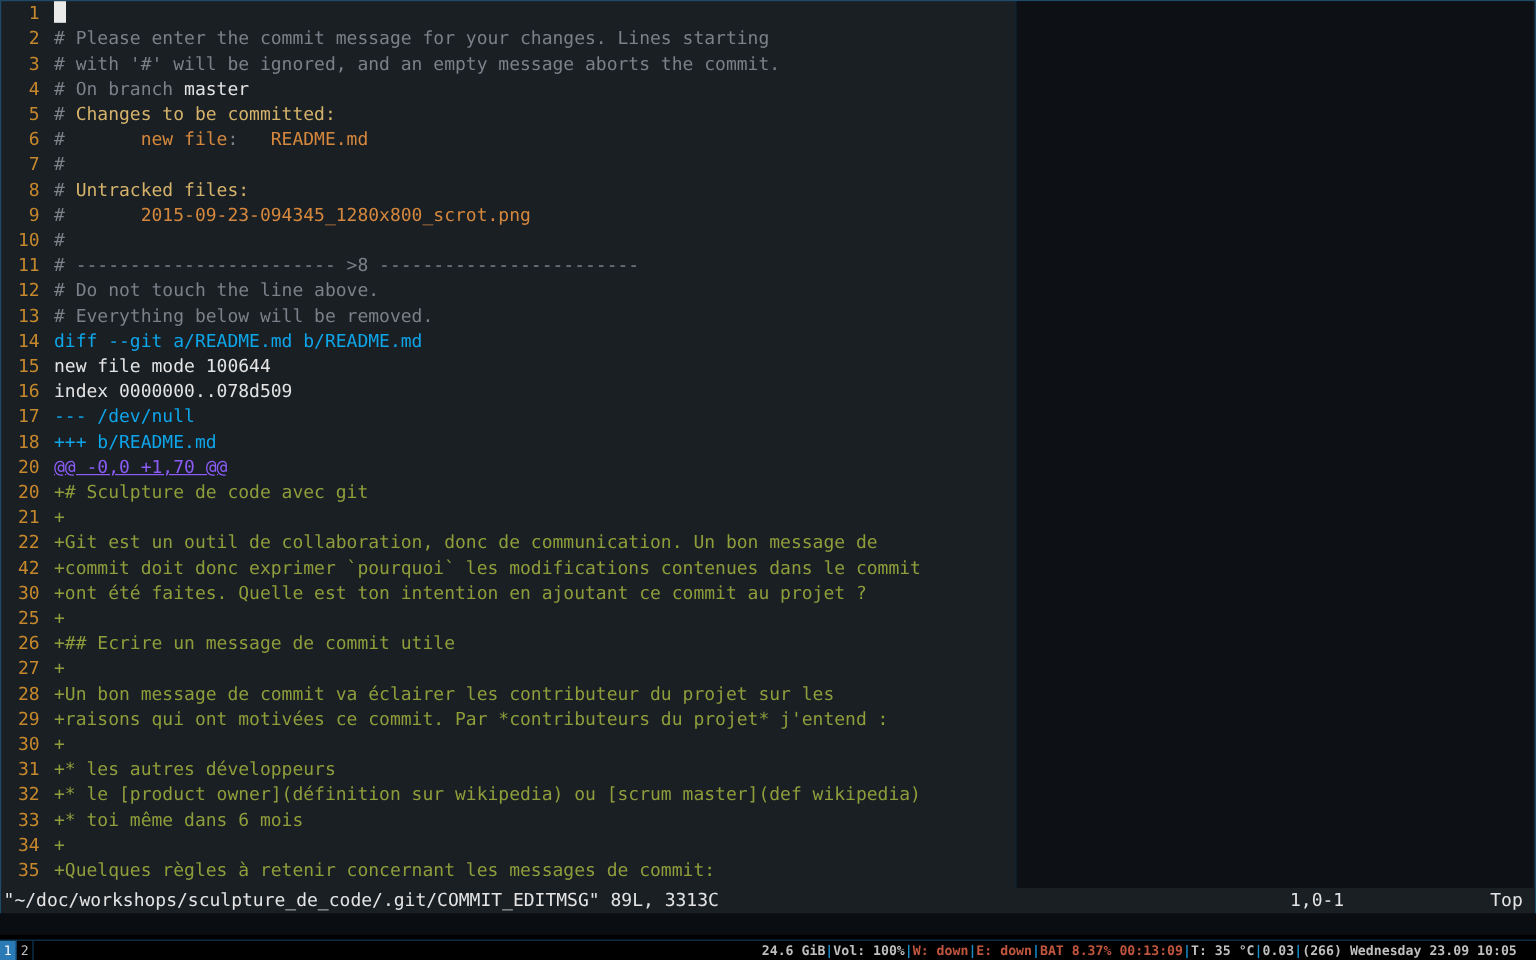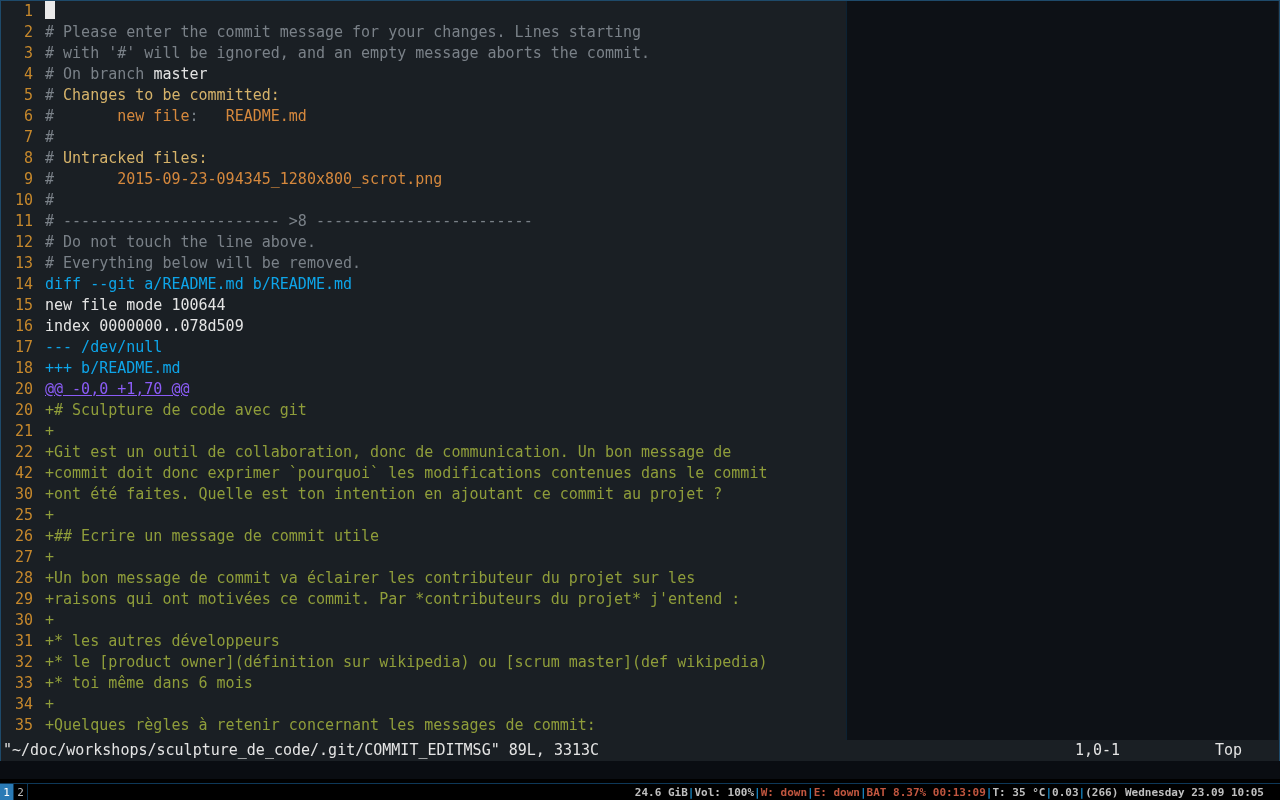--- a/index.html
+++ b/index.html
@@ -52,21 +52,21 @@
     left: 0; right: 0; bottom: 0;
     height: 21px;
     color: #e4e4e4;
     background: #1a1f24;
     display: flex;
     padding: 0 4px 0 0;
   }
   .vim-status .file { flex: 0 0 auto; color: #e4e4e4; padding-left: 2px; }
   .vim-status .spacer { flex: 1 1 auto; }
   .vim-status .pos { flex: 0 0 auto; width: 140px; }
-  .vim-status .top { flex: 0 0 auto; width: 60px; padding-right: 6px;}
+  .vim-status .top { flex: 0 0 auto; width: 60px; text-align: right; padding-right: 6px;}
   .panel-split {
     position: absolute;
     top: 0; right: 432px; width: 1px; bottom: 21px;
     background: #0c2233;
   }
   .dark-panel {
     position: absolute;
     top: 0; right: 1px; width: 431px; bottom: 21px;
     background: #0d1116;
   }

